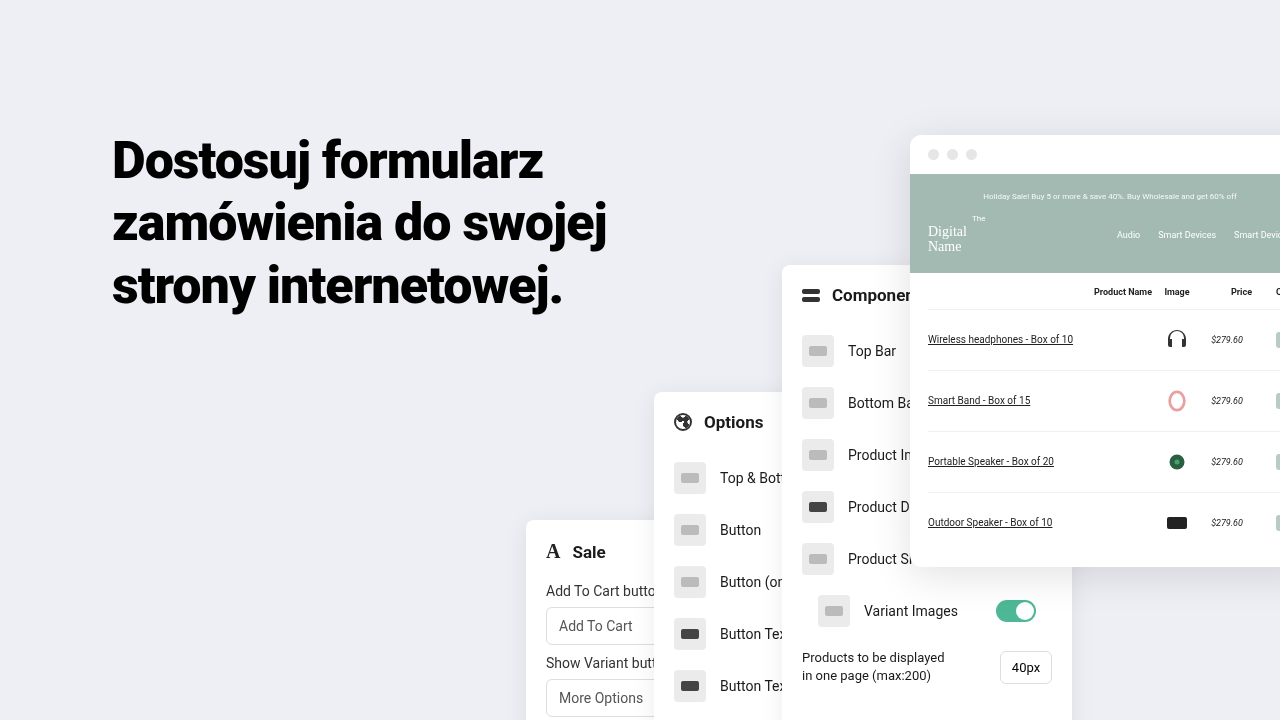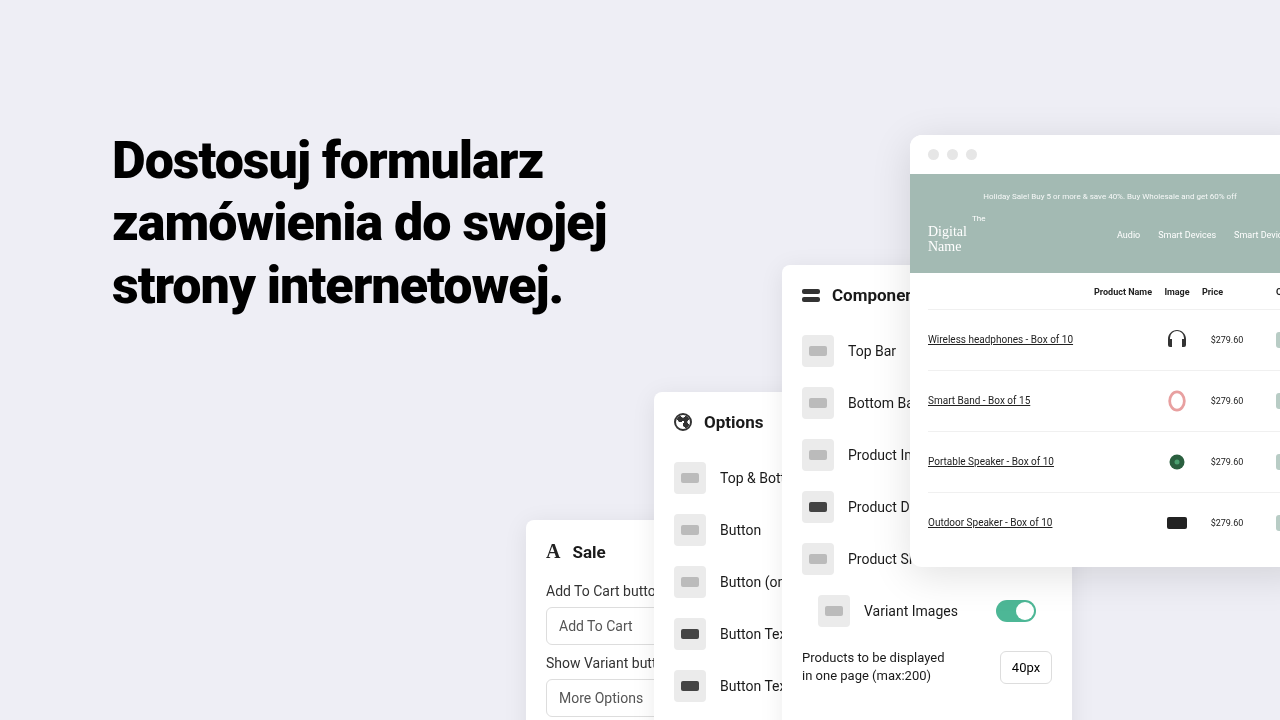--- a/index.html
+++ b/index.html
@@ -43,27 +43,27 @@
 .banner { font-size: 8px; color: #fff; text-align: center; margin-bottom: 14px; opacity: 0.9; }
 .store-nav { display: flex; align-items: center; justify-content: space-between; }
 .store-logo { color: #fff; font-size: 14px; line-height: 1.1; }
 .store-logo .the { font-size: 8px; margin-left: 44px; }
 .store-logo .dig { font-family: serif; }
 .nav-links { display: flex; gap: 18px; font-size: 9px; color: #fff; }
 .products-table { padding: 14px 18px; }
 .table-header { display: flex; font-size: 9px; font-weight: 700; color: #222; padding-bottom: 12px; }
 .col-name { flex: 1.4; text-align: right; }
 .col-image { width: 50px; text-align: center; }
-.col-price { width: 50px; text-align: left; }
+.col-price { width: 50px; text-align: right; }
 .col-qty { width: 40px; text-align: right; }
 .product-row { display: flex; align-items: center; padding: 16px 0; border-top: 1px solid #f0f0f0; }
 .product-name { flex: 1.4; font-size: 10px; color: #222; text-decoration: underline; }
 .product-img { width: 50px; display: flex; justify-content: center; }
 .img-box { width: 28px; height: 28px; border-radius: 4px; display: flex; align-items: center; justify-content: center; }
-.product-price { width: 50px; text-align: center; font-size: 9px; color: #222; }
+.product-price { width: 50px; text-align: center; font-size: 9px; color: #222; font-style: italic; }
 .qty-box { width: 40px; display: flex; justify-content: flex-end; }
 .qty-btn { width: 16px; height: 16px; background: #b8ccc5; border-radius: 3px; font-size: 9px; color: #fff; display: flex; align-items: center; justify-content: center; }
 
 .products-per-page { font-size: 13px; color: #1a1a1a; line-height: 1.4; max-width: 150px; }
 .ppp-row { display: flex; align-items: center; justify-content: space-between; gap: 10px; margin-top: 12px; }
 .ppp-input { width: 52px; padding: 8px; border: 1px solid #ddd; border-radius: 6px; text-align: center; font-size: 13px; }
 </style>
 </head>
 <body>
 
@@ -205,21 +205,21 @@
                 <ellipse cx="12" cy="12" rx="8" ry="10" fill="none" stroke="#e8a0a0" stroke-width="3"></ellipse>
               </svg>
             </div>
           </div>
     <div class="product-price">$279.60</div>
     <div class="qty-box">
             <div class="qty-btn">−</div>
           </div>
         </div>
         <div class="product-row">
-    <div class="product-name">Portable Speaker - Box of 10</div>
+    <div class="product-name">Portable Speaker - Box of 20</div>
     <div class="product-img">
             <div class="img-box">
               <svg width="20" height="20" viewBox="0 0 24 24">
                 <circle cx="12" cy="12" r="9" fill="#2a5f3f"></circle>
                 <circle cx="12" cy="12" r="3" fill="#4a9f6f"></circle>
               </svg>
             </div>
           </div>
     <div class="product-price">$279.60</div>
     <div class="qty-box">

